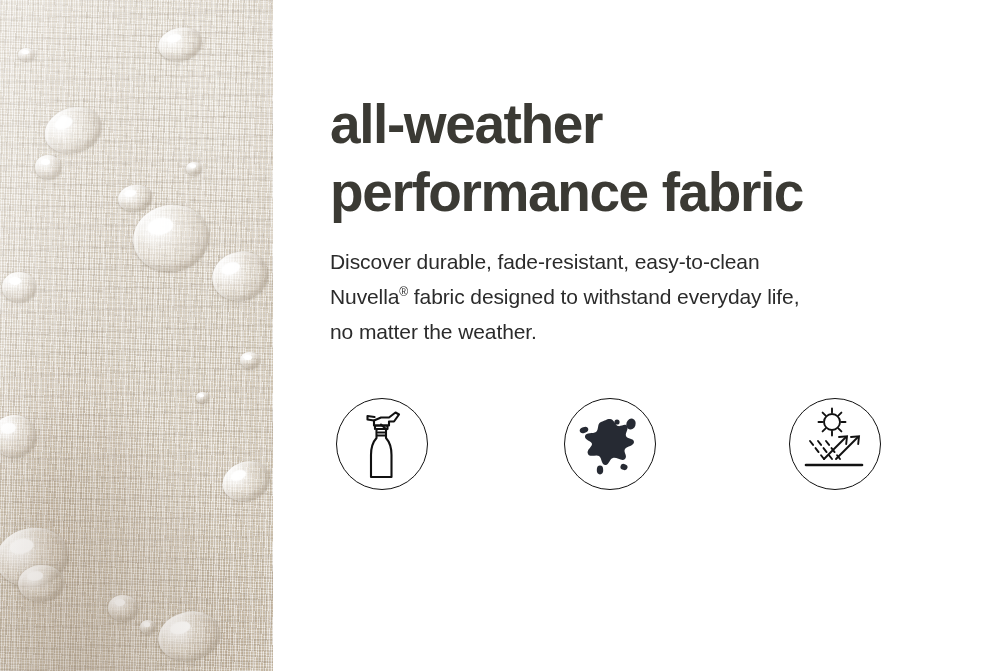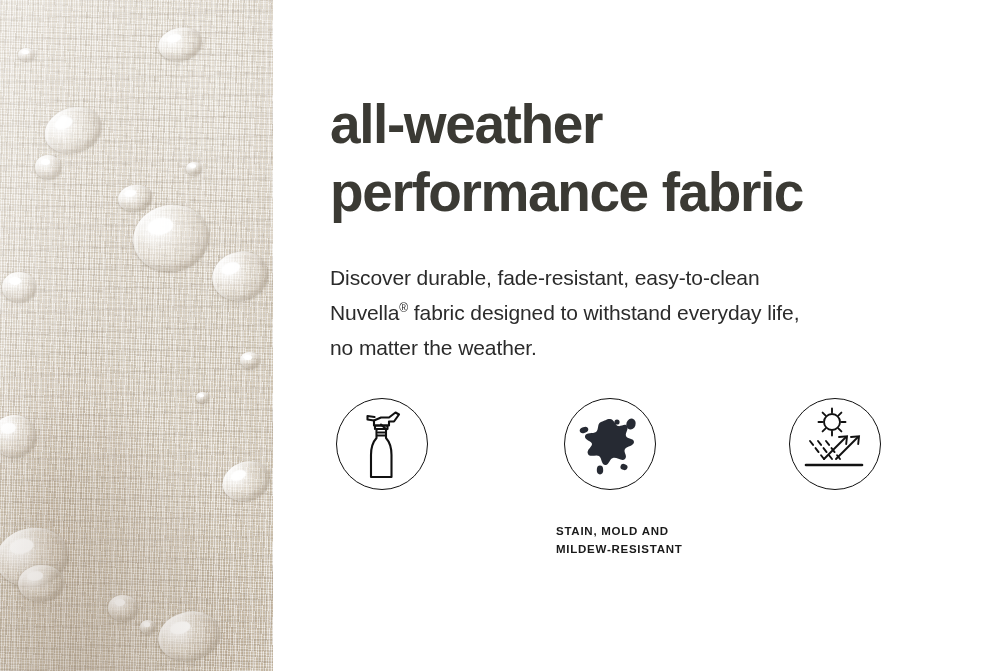--- a/index.html
+++ b/index.html
@@ -125,21 +125,21 @@
     font-size: 55px;
     line-height: 68px;
     font-weight: 700;
     letter-spacing: -1.4px;
     color: #3b3a34;
     white-space: pre-line;
   }
   .subcopy {
     position: absolute;
     left: 0;
-    top: 260px;
+    top: 244px;
     margin: 0;
     font-size: 21px;
     line-height: 35px;
     font-weight: 400;
     color: #2b2b2b;
     letter-spacing: -0.1px;
     white-space: pre-line;
   }
   .subcopy .reg {
     font-size: 12px;
@@ -272,22 +272,20 @@
                      C21 33 28 35 31 33
                      C34 31 32 24 36 23
                      C40 22 41 20 45 20 Z"></path>
             <ellipse cx="66" cy="25" rx="4.6" ry="5.6" transform="rotate(18 66 25)"></ellipse>
             <circle cx="52" cy="23" r="2.6"></circle>
             <ellipse cx="19" cy="31" rx="4.4" ry="2.9" transform="rotate(-20 19 31)"></ellipse>
             <ellipse cx="35" cy="71" rx="3.2" ry="4.4"></ellipse>
             <ellipse cx="59" cy="68" rx="3.6" ry="3.0" transform="rotate(18 59 68)"></ellipse>
           </svg>
         </div>
-        <p class="feature-label">STAIN, MOLD AND
-MILDEW-RESISTANT</p>
       </div>
 
       <div class="feature f3">
         <div class="icon-circle">
           <svg width="88" height="88" viewBox="0 0 88 88" fill="none" stroke="#111111" stroke-width="1.9" stroke-linecap="round">
 
             <circle cx="42" cy="23" r="8"></circle>
 
             <path d="M42 9.5 L42 13.5 M42 32.5 L42 36.5 M28.5 23 L32.5 23 M51.5 23 L55.5 23
                      M32.6 13.6 L35.4 16.4 M48.6 29.6 L51.4 32.4

